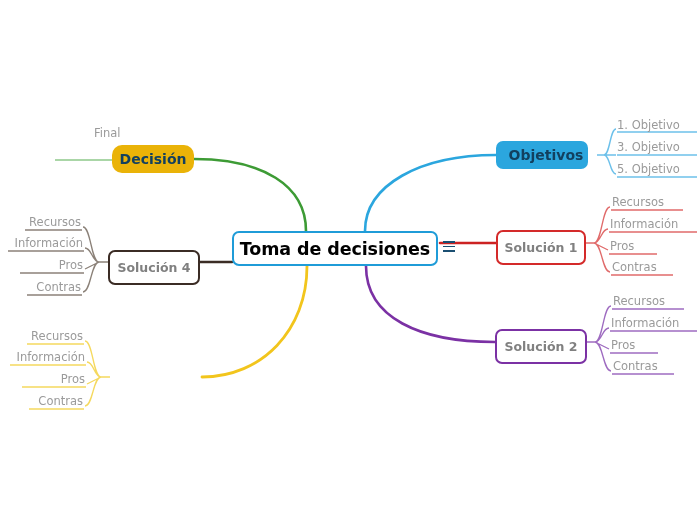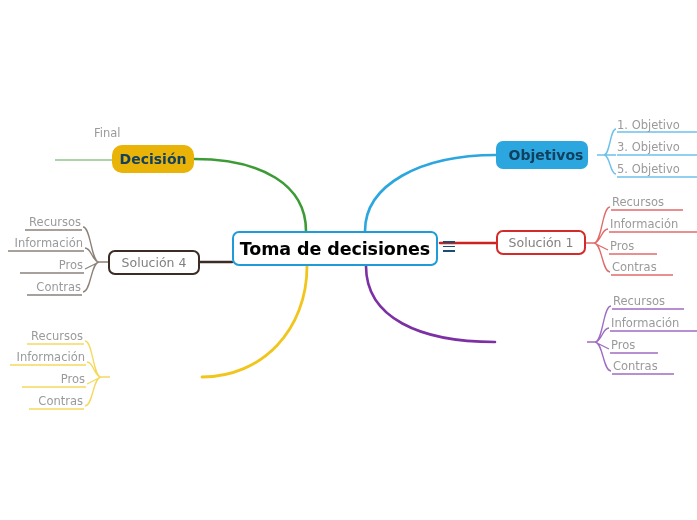--- a/index.html
+++ b/index.html
@@ -68,26 +68,26 @@
     top: 145px;
     width: 82px;
     height: 28px;
     background: #eab308;
     border-radius: 10px;
   }
   
   .node-outline {
     background: #ffffff;
     font-size: 12.5px;
-    font-weight: normal;
+    font-weight: bold;
     color: #808080;
     border-width: 2px;
     border-style: solid;
     border-radius: 7px;
-    height: 25px;
+    height: 35px;
   }
   .node-sol1 { left: 496px; top: 230px; width: 90px; border-color: #d42a2a; }
   .node-sol2 { left: 495px; top: 329px; width: 92px; border-color: #7b31a4; }
   .node-sol4 { left: 108px; top: 250px; width: 92px; border-color: #3b2c25; }
   .node-sol3 { left: 110px; top: 364px; width: 92px; border-color: #f2c51c; }
 
   
   .leaf {
     position: absolute;
     font-size: 11.5px;
@@ -212,20 +212,21 @@
   <div class="leaf right" style="left:617px; top:140px;">3. Objetivo</div>
   <div class="leaf right" style="left:617px; top:162px;">5. Objetivo</div>
 
   <div class="node node-outline node-sol1">Solución 1</div>
 
   <div class="leaf right" style="left:612px; top:195px;">Recursos</div>
   <div class="leaf right" style="left:610px; top:217px;">Información</div>
   <div class="leaf right" style="left:610px; top:239px;">Pros</div>
   <div class="leaf right" style="left:612px; top:260px;">Contras</div>
 
+  <div class="node node-outline node-sol2">Solución 2</div>
 
   <div class="leaf right" style="left:613px; top:294px;">Recursos</div>
   <div class="leaf right" style="left:611px; top:316px;">Información</div>
   <div class="leaf right" style="left:611px; top:338px;">Pros</div>
   <div class="leaf right" style="left:613px; top:359px;">Contras</div>
 
   <div class="node node-filled node-decision">Decisión</div>
 
   <div class="stub-label" style="left:54px; top:126px;margin-left:40px;">Final</div>
 

